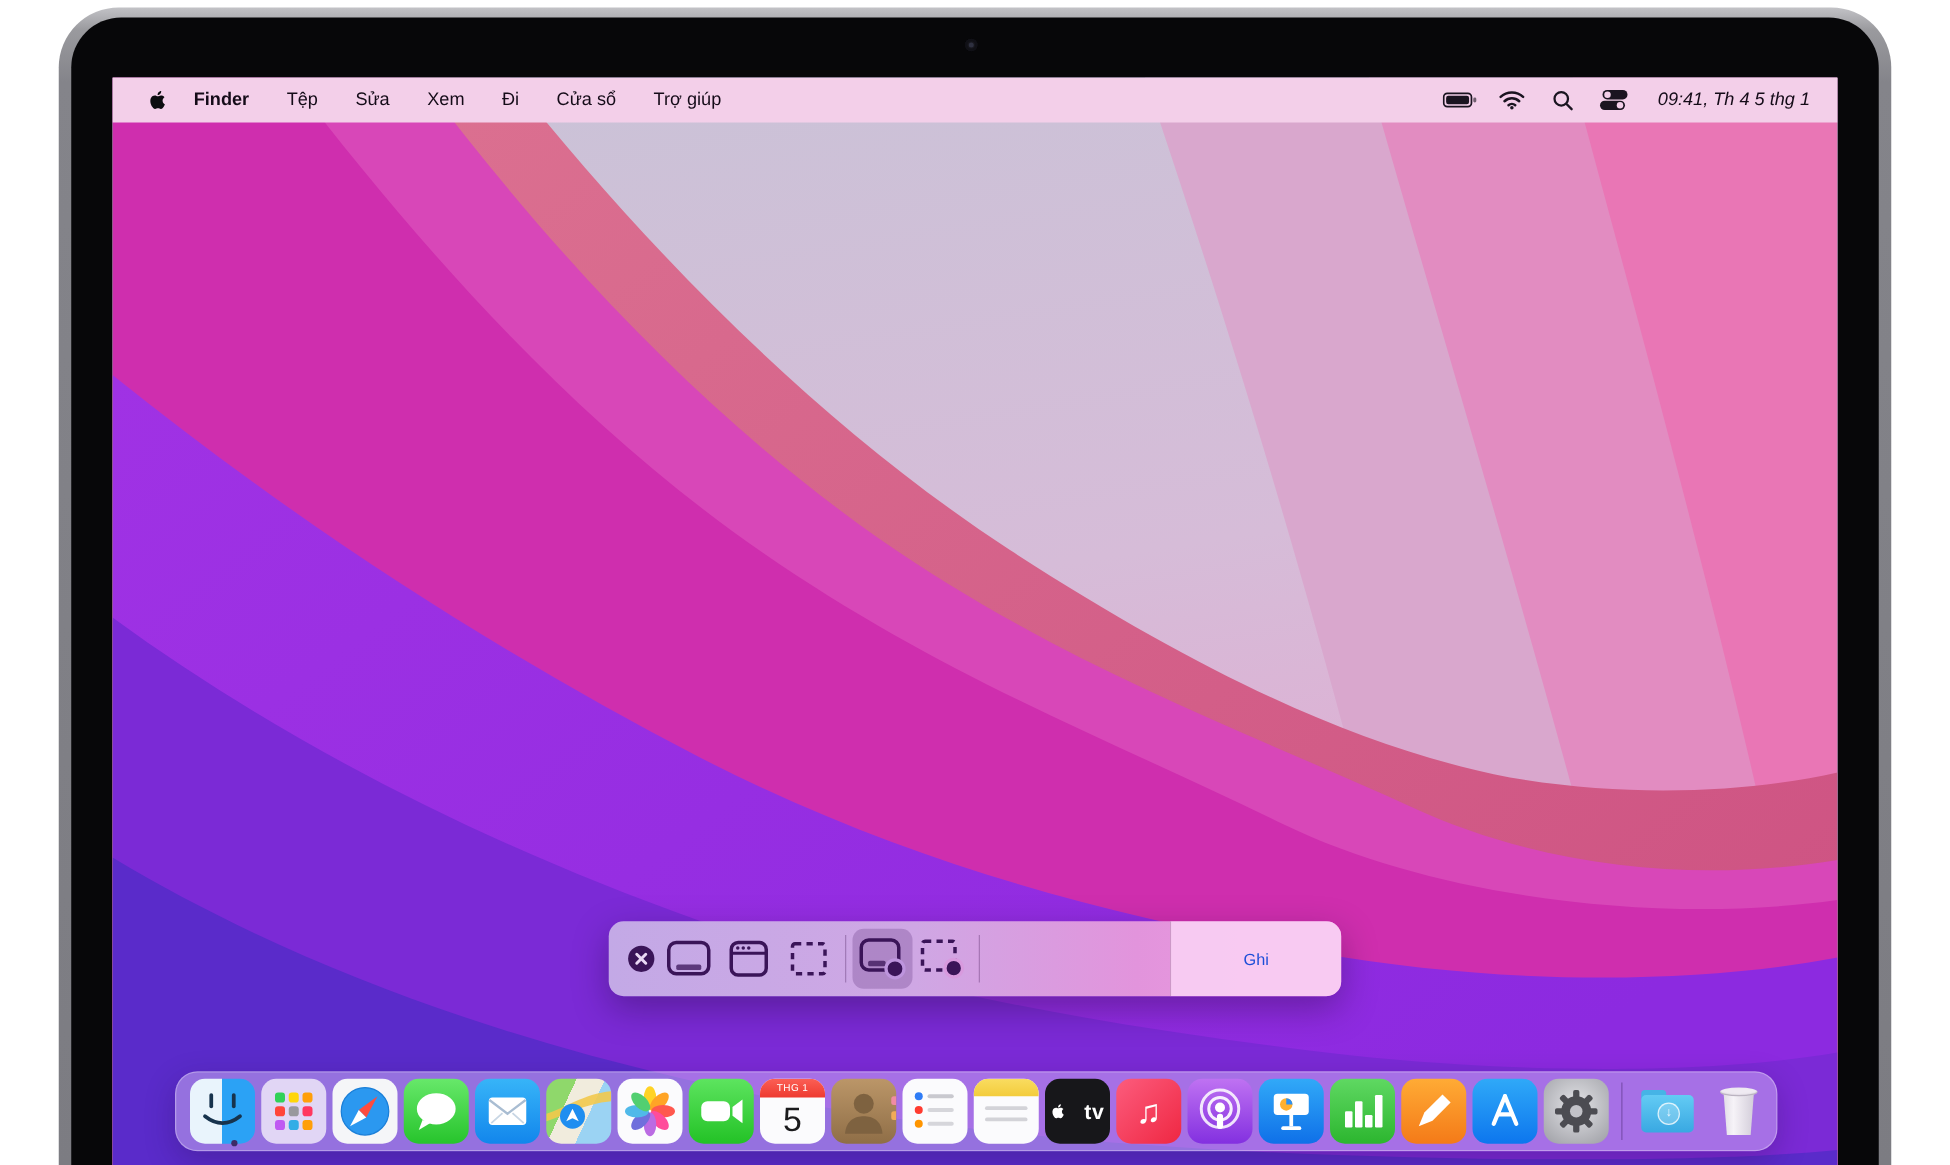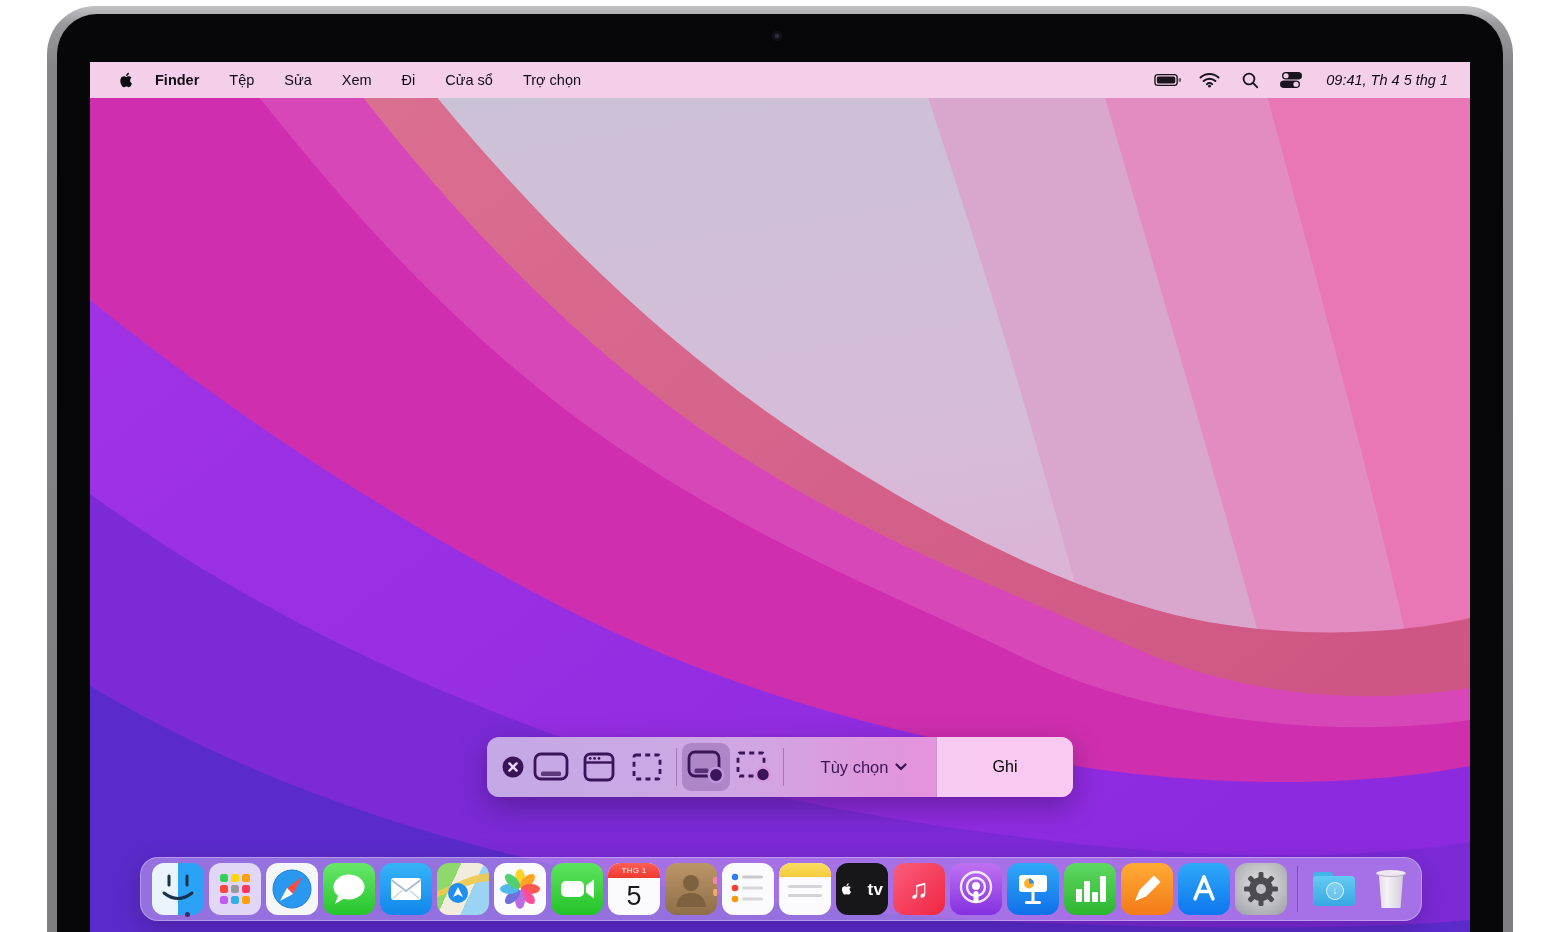--- a/index.html
+++ b/index.html
@@ -36,21 +36,21 @@
     box-shadow:0 10px 28px rgba(30,8,50,0.35);
     display:flex;align-items:center;padding-left:12px;box-sizing:border-box;}
   .tbtn{width:48px;height:48px;display:flex;align-items:center;justify-content:center;border-radius:9px;flex:0 0 auto;}
   .tbtn.sel{background:rgba(62,20,95,0.22);}
   .tclose{width:28px;height:48px;display:flex;align-items:center;justify-content:center;flex:0 0 auto;}
   .tdiv{width:1px;height:38px;background:rgba(62,20,80,0.30);margin:0 5px;flex:0 0 auto;}
   .topts{width:150px;height:48px;display:flex;align-items:center;justify-content:center;gap:7px;
     color:#3c1356;font-size:16.5px;font-weight:500;flex:0 0 auto;}
   .ghi{position:absolute;right:0;top:0;width:136px;height:60px;border-radius:0 12px 12px 0;
     background:rgba(249,206,243,0.92);border-left:1px solid rgba(90,20,90,0.28);
-    display:flex;align-items:center;justify-content:center;color:#000000;font-size:16px;font-weight:500;}
+    display:flex;align-items:center;justify-content:center;color:#1d4ed8;font-size:13px;font-weight:500;}
 
   
   .dock{position:absolute;left:50px;top:795px;width:1282px;height:64px;border-radius:18px;
     background:rgba(214,190,246,0.48);border:1px solid rgba(255,255,255,0.30);
     box-shadow:0 8px 24px rgba(30,10,60,0.25);
     display:flex;align-items:center;padding:0 11px;box-sizing:border-box;gap:5px;}
   .ddiv{width:1px;height:46px;background:rgba(50,20,80,0.35);margin:0 5px;flex:0 0 auto;}
   .dicon{position:relative;width:52px;height:52px;border-radius:12px;flex:0 0 auto;overflow:hidden;}
   .dicon svg{position:absolute;left:0;top:0;}
   .rundot{position:absolute;left:44px;bottom:3px;width:5px;height:5px;border-radius:50%;background:#3d2b66;}
@@ -146,21 +146,21 @@
         <svg width="15" height="18" viewBox="0 0 16 20">
           <path fill="#0c0c10" d="M13.05 10.57c.02 2.4 2.1 3.2 2.13 3.21-.02.06-.33 1.14-1.1 2.25-.66.96-1.35 1.92-2.44 1.94-1.07.02-1.41-.63-2.63-.63-1.22 0-1.6.61-2.61.65-1.05.04-1.85-1.04-2.52-2-1.37-1.98-2.42-5.6-1.01-8.04.7-1.21 1.95-1.98 3.3-2 1.03-.02 2 .69 2.63.69.63 0 1.81-.85 3.05-.73.52.02 1.98.21 2.92 1.58-.08.05-1.74 1.02-1.72 3.08M11.03 4.5c.56-.67.93-1.61.83-2.54-.8.03-1.77.53-2.34 1.21-.52.6-.97 1.55-.85 2.47.89.07 1.8-.45 2.36-1.14"></path>
         </svg>
       </span>
       <span class="mi bold">Finder</span>
       <span class="mi">Tệp</span>
       <span class="mi">Sửa</span>
       <span class="mi">Xem</span>
       <span class="mi">Đi</span>
       <span class="mi">Cửa sổ</span>
-      <span class="mi">Trợ chọn</span>
+      <span class="mi">Trợ giúp</span>
 
       <span class="status">
         <span class="sico">
           <svg width="29" height="14" viewBox="0 0 29 14">
             <rect x="1" y="1.5" width="23" height="11" rx="3" fill="none" stroke="#1a1420" stroke-width="1.4"></rect>
             <rect x="3" y="3.5" width="19" height="7" rx="1.8" fill="#1a1420"></rect>
             <rect x="25.5" y="5" width="2.5" height="4" rx="1.2" fill="#1a1420" opacity="0.6"></rect>
           </svg>
         </span>
         <span class="sico">
@@ -225,26 +225,20 @@
           <circle cx="30" cy="26" r="7.2" fill="#3a1458" stroke="#bd94dd" stroke-width="2.6"></circle>
         </svg>
       </span>
       <span class="tbtn">
         <svg width="40" height="36" viewBox="0 0 40 36">
           <rect x="4" y="4" width="26" height="23" rx="2" fill="none" stroke="#3a1458" stroke-width="2.8" stroke-dasharray="5 4.2"></rect>
           <circle cx="29" cy="25.5" r="7" fill="#3a1458" stroke="#d89ade" stroke-width="2.6"></circle>
         </svg>
       </span>
       <span class="tdiv"></span>
-      <span class="topts">
-        <span>Tùy chọn</span>
-        <svg width="12" height="8" viewBox="0 0 12 8">
-          <polyline points="1.5,1.5 6,6 10.5,1.5" fill="none" stroke="#3c1356" stroke-width="2.2" stroke-linecap="round" stroke-linejoin="round"></polyline>
-        </svg>
-      </span>
       <span class="ghi">Ghi</span>
     </div>
 
     <div class="dock">
 
       <div class="dicon i-finder">
         <svg width="52" height="52" viewBox="0 0 52 52">
           <line x1="17" y1="13" x2="17" y2="22" stroke="#17334d" stroke-width="3" stroke-linecap="round"></line>
           <line x1="35" y1="13" x2="35" y2="22" stroke="#17334d" stroke-width="3" stroke-linecap="round"></line>
           <path d="M12,30 Q26,41 40,30" fill="none" stroke="#17334d" stroke-width="3" stroke-linecap="round"></path>

